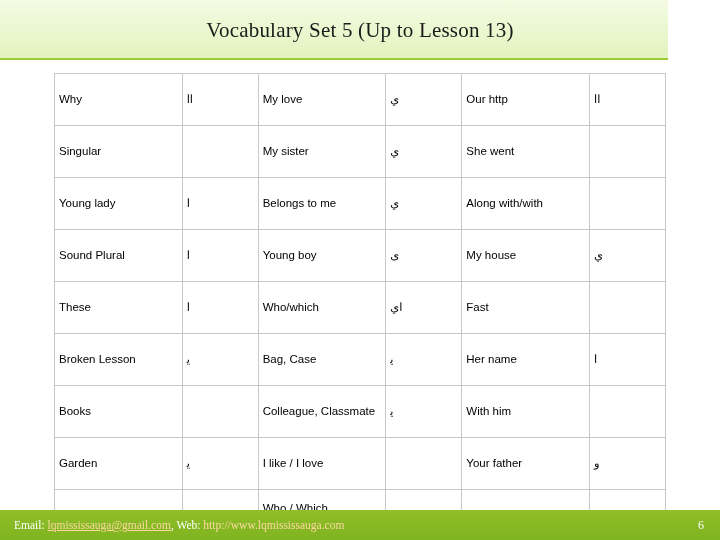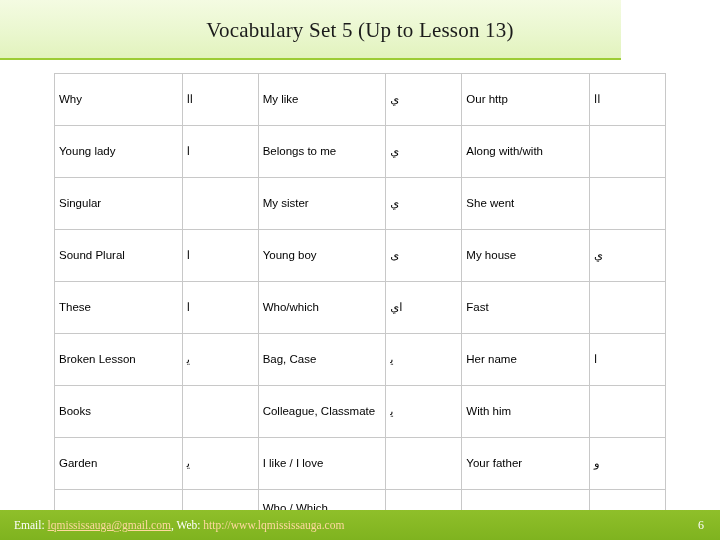--- a/index.html
+++ b/index.html
@@ -17,21 +17,21 @@
     position: relative;
     width: 720px;
     height: 540px;
     box-sizing: border-box;
   }
   
   .title-banner {
     position: absolute;
     left: 0;
     top: 0;
-    width: 621px;
+    width: 668px;
     height: 60px;
     background: linear-gradient(to bottom, #f4fbe2 0%, #eaf7cf 55%, #e2f3bd 100%);
     border-bottom: 2px solid #9ccc35;
     box-sizing: border-box;
   }
   .title-text {
     position: absolute;
     left: 0;
     top: 0;
     width: 720px;
@@ -124,39 +124,39 @@
         <col class="col-ar">
       <col class="col-en">
         <col class="col-ar">
       <col class="col-en">
         <col class="col-ar">
     </colgroup>
     <tbody>
       <tr>
         <td>Why</td>
         <td class="ar">اا</td>
-        <td>My like</td>
+        <td>My love</td>
         <td class="ar">ي</td>
         <td>Our http</td>
         <td class="ar">اا</td>
       </tr>
       <tr>
+        <td>Singular</td>
+        <td class="ar"></td>
+        <td>My sister</td>
+        <td class="ar">ي</td>
+        <td>She went</td>
+        <td class="ar"></td>
+      </tr>
+      <tr>
         <td>Young lady</td>
         <td class="ar">ا</td>
         <td>Belongs to me</td>
         <td class="ar">ي</td>
         <td>Along with/with</td>
-        <td class="ar"></td>
-      </tr>
-      <tr>
-        <td>Singular</td>
-        <td class="ar"></td>
-        <td>My sister</td>
-        <td class="ar">ي</td>
-        <td>She went</td>
         <td class="ar"></td>
       </tr>
       <tr>
         <td>Sound Plural</td>
         <td class="ar">ا</td>
         <td>Young boy</td>
         <td class="ar">ى</td>
         <td>My house</td>
         <td class="ar">ي</td>
       </tr>

